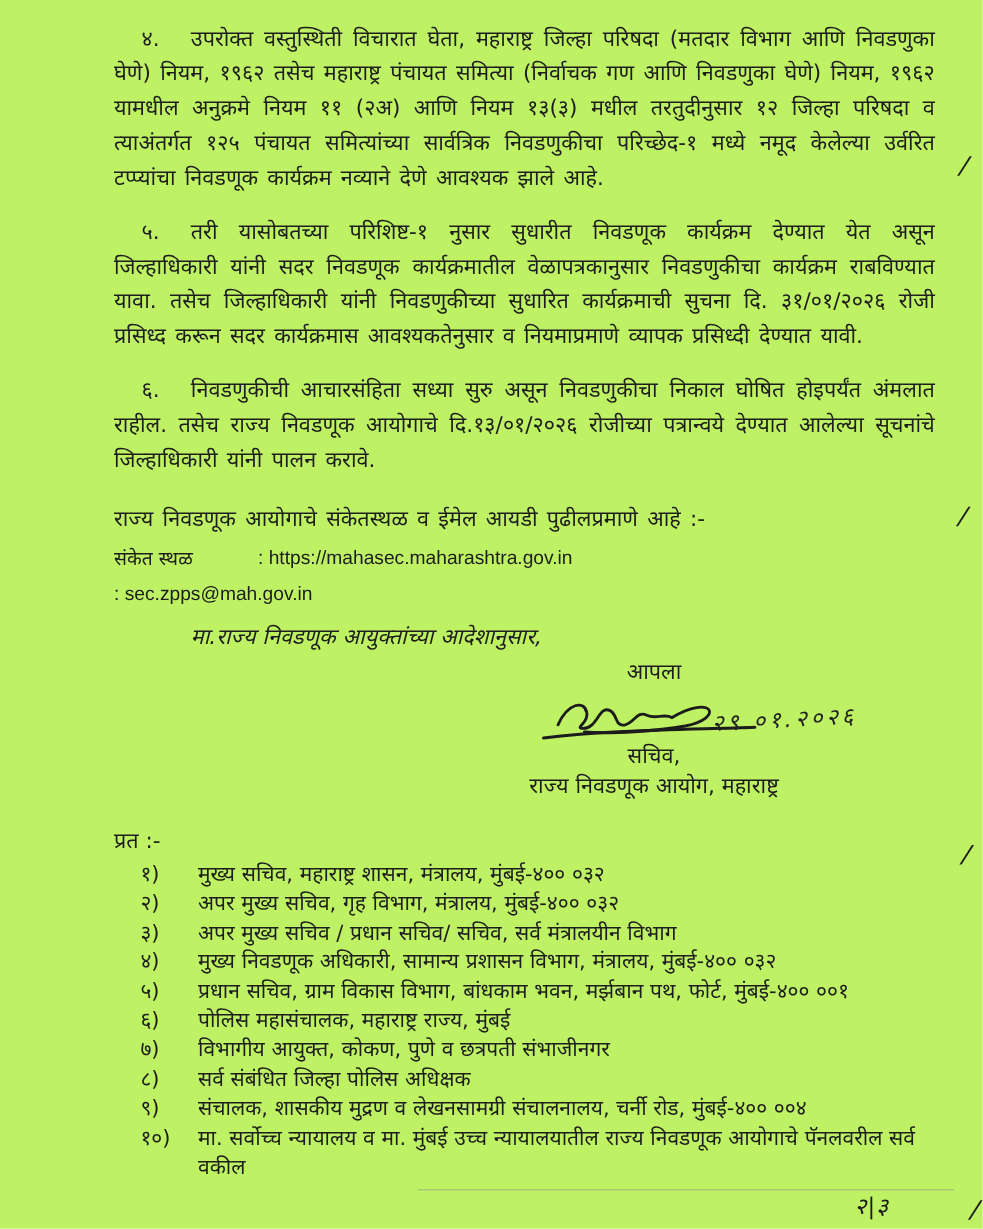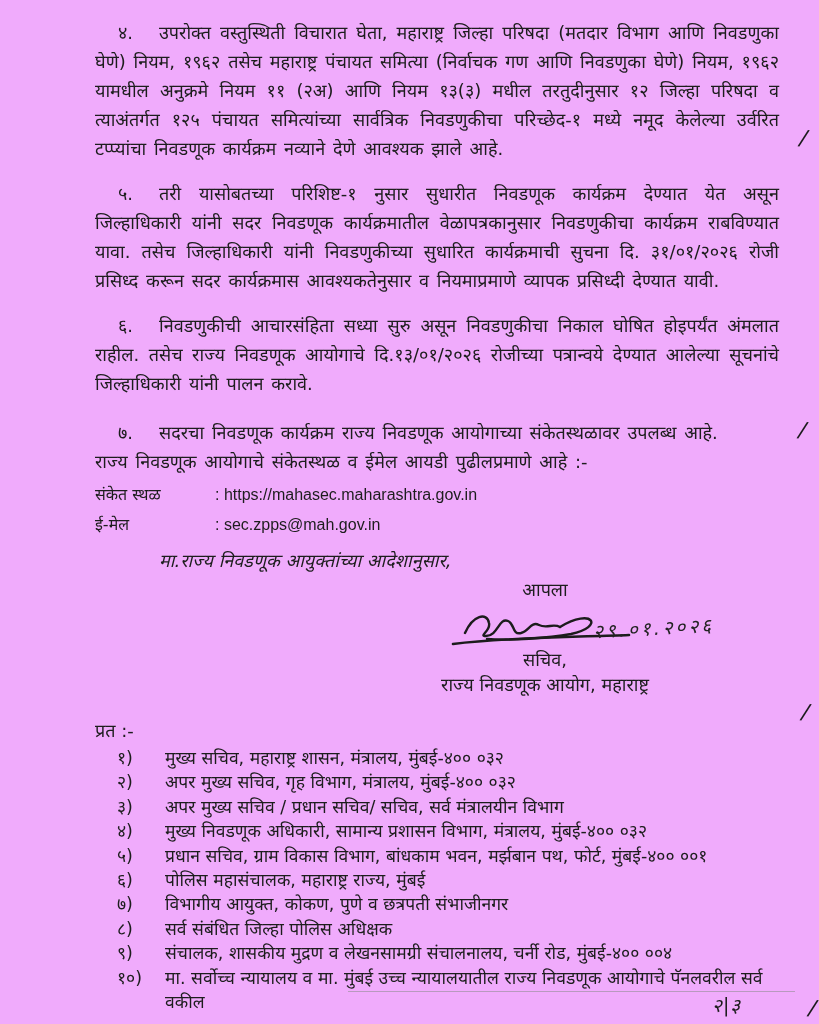--- a/index.html
+++ b/index.html
@@ -12,21 +12,21 @@
     height: 1024px;
     position: relative;
     overflow: hidden;
     font-family: "DejaVu Sans", "Liberation Sans", sans-serif;
     color: #1d1d1d;
     -webkit-font-smoothing: antialiased;
   }
   .page {
     position: absolute;
     inset: 0;
-    background: #f0abfc;
+    background: #bef264;
   }
   .content {
     position: absolute;
     left: 95px;
     right: 40px;
     top: 18px;
   }
   .para {
     text-align: justify;
     font-size: 18px;
@@ -133,29 +133,27 @@
 
 <div class="page">
   <div class="content">
 
     <p class="para"><span class="para-num">४.</span><span>उपरोक्त वस्तुस्थिती विचारात घेता, महाराष्ट्र जिल्हा परिषदा (मतदार विभाग आणि निवडणुका घेणे) नियम, १९६२ तसेच महाराष्ट्र पंचायत समित्या (निर्वाचक गण आणि निवडणुका घेणे) नियम, १९६२ यामधील अनुक्रमे नियम ११ (२अ) आणि नियम १३(३) मधील तरतुदीनुसार १२ जिल्हा परिषदा व त्याअंतर्गत १२५ पंचायत समित्यांच्या सार्वत्रिक निवडणुकीचा परिच्छेद-१ मध्ये नमूद केलेल्या उर्वरित टप्प्यांचा निवडणूक कार्यक्रम नव्याने देणे आवश्यक झाले आहे.</span></p>
 
     <p class="para"><span class="para-num">५.</span><span>तरी यासोबतच्या परिशिष्ट-१ नुसार सुधारीत निवडणूक कार्यक्रम देण्यात येत असून जिल्हाधिकारी यांनी सदर निवडणूक कार्यक्रमातील वेळापत्रकानुसार निवडणुकीचा कार्यक्रम राबविण्यात यावा. तसेच जिल्हाधिकारी यांनी निवडणुकीच्या सुधारित कार्यक्रमाची सुचना दि. ३१/०१/२०२६ रोजी प्रसिध्द करून सदर कार्यक्रमास आवश्यकतेनुसार व नियमाप्रमाणे व्यापक प्रसिध्दी देण्यात यावी.</span></p>
 
     <p class="para" style="margin-bottom:20px;"><span class="para-num">६.</span><span>निवडणुकीची आचारसंहिता सध्या सुरु असून निवडणुकीचा निकाल घोषित होइपर्यंत अंमलात राहील. तसेच राज्य निवडणूक आयोगाचे दि.१३/०१/२०२६ रोजीच्या पत्रान्वये देण्यात आलेल्या सूचनांचे जिल्हाधिकारी यांनी पालन करावे.</span></p>
 
-    <p class="para" style="margin-bottom:0;"><span class="para-num">७.</span><span>सदरचा निवडणूक कार्यक्रम राज्य निवडणूक आयोगाच्या संकेतस्थळावर उपलब्ध आहे.</span></p>
     <div class="para-cont" style="margin-bottom:4px;">राज्य निवडणूक आयोगाचे संकेतस्थळ व ईमेल आयडी पुढीलप्रमाणे आहे :-</div>
 
     <div class="contact-row">
       <span class="contact-label">संकेत स्थळ</span>
       <span class="contact-value">: https://mahasec.maharashtra.gov.in</span>
     </div>
     <div class="contact-row">
-      <span class="contact-label">ई-मेल</span>
       <span class="contact-value">: sec.zpps@mah.gov.in</span>
     </div>
 
     <div class="order-line">मा.राज्य निवडणूक आयुक्तांच्या आदेशानुसार,</div>
 
     <div class="sig-block">
       <div class="sig-salutation">आपला</div>
       <div class="sig-row">
         <svg class="sig-svg" width="200" height="44" viewBox="0 0 200 44" fill="none">
           <path d="M18 30 C 26 12, 40 9, 42 20 C 44 28, 31 33, 39 33 C 51 33, 52 14, 61 18 C 68 21, 65 32, 74 30 C 82 28, 84 18, 92 22 C 100 26, 106 20, 113 24" stroke="#1c1c1c" stroke-width="2.4" stroke-linecap="round" fill="none"></path>

